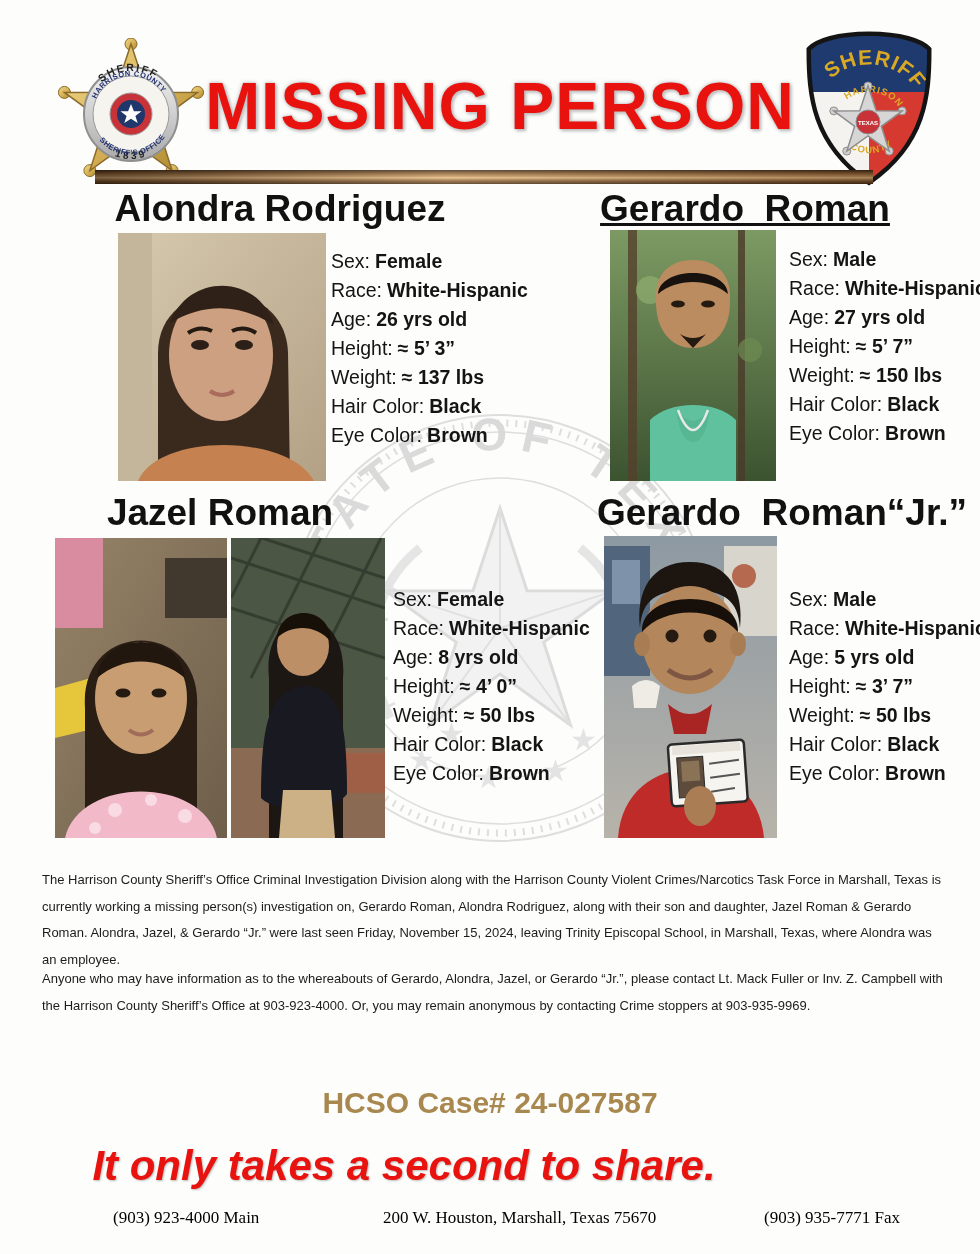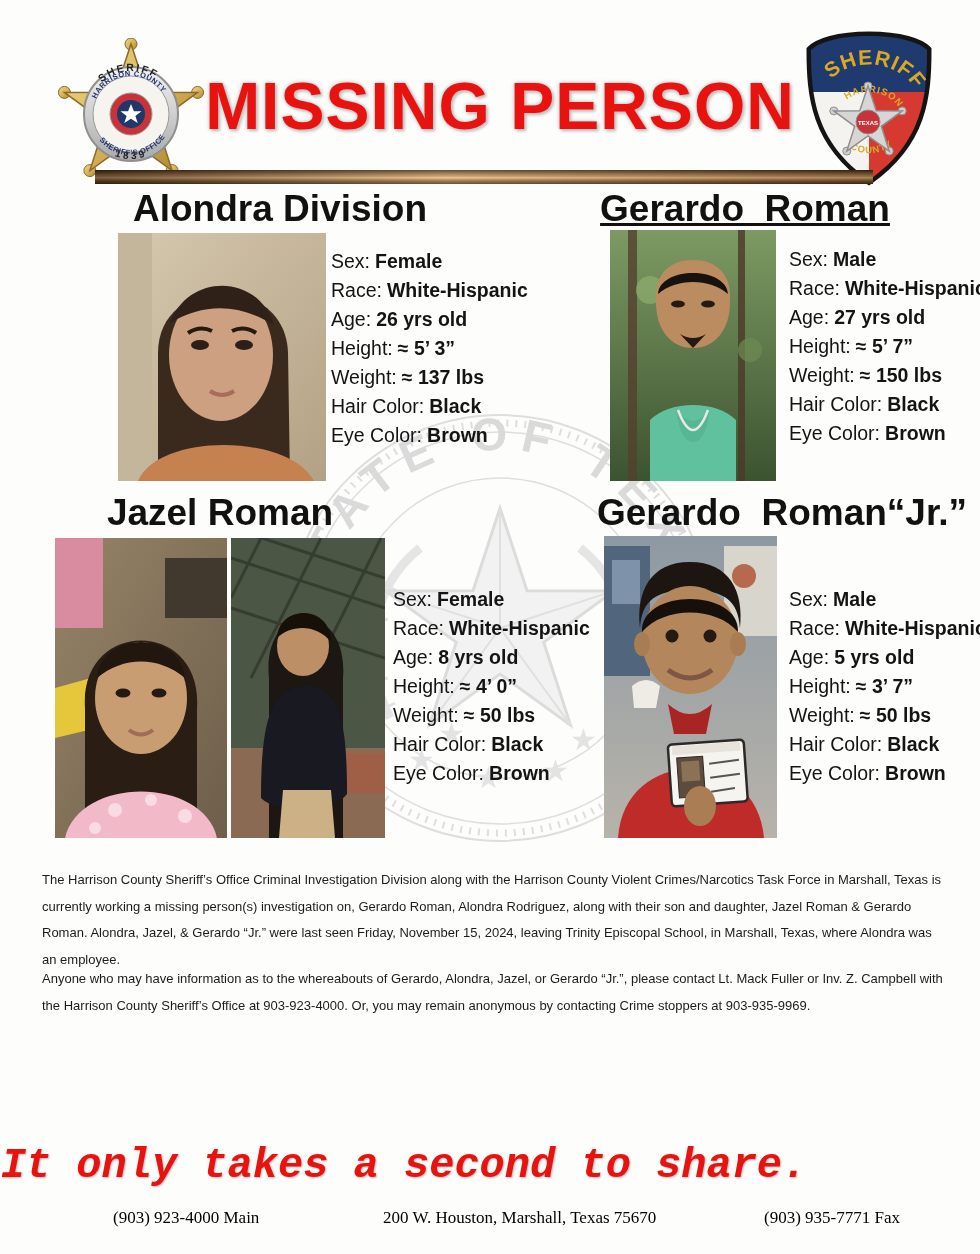--- a/index.html
+++ b/index.html
@@ -42,21 +42,20 @@
     font-size:13px;line-height:26.5px;color:#1c1c1c;text-align:left;
   }
   .case{
     position:absolute;left:0;top:1086px;width:980px;text-align:center;z-index:2;
     font-size:30px;font-weight:700;color:#a8884f;
   }
   .tagline{
     position:absolute;left:0;top:1142px;width:808px;text-align:center;z-index:2;
     font-size:42px;font-weight:800;font-style:italic;color:#e8130f;
     text-shadow:1px 1px 2px #b9b9b9;
-    font-family:Liberation Mono, monospace;
   }
   .footer{
     position:absolute;left:0;top:1208px;width:980px;height:30px;z-index:2;
     font-family:"Liberation Serif","DejaVu Serif",serif;font-size:17px;color:#000000;
   }
   .footer span{position:absolute;white-space:nowrap;}
   .f-main{left:113px;}
   .f-addr{left:383px;}
   .f-fax{left:764px;}
 </style>
@@ -190,21 +189,21 @@
       <g fill="#e3e3e3" font-size="30">
         <text x="138" y="372">★</text>
           <text x="205" y="390">★</text>
           <text x="272" y="383">★</text>
         <text x="168" y="346">★</text>
           <text x="300" y="352">★</text>
       </g>
     </svg>
   </div>
 
-  <div class="pname" style="left:100px;top:188px;width:360px;">Alondra Division</div>
+  <div class="pname" style="left:100px;top:188px;width:360px;">Alondra Rodriguez</div>
   <div class="photo" style="left:118px;top:233px;width:208px;height:248px;">
     <svg viewBox="0 0 208 248" preserveAspectRatio="none">
       <defs>
           <linearGradient id="aBg" x1="0" y1="0" x2="1" y2="1">
         <stop offset="0" stop-color="#d6c9ae"></stop>
             <stop offset="1" stop-color="#b3a185"></stop>
           </linearGradient>
         </defs>
       <rect width="208" height="248" fill="url(#aBg)"></rect>
       <rect x="0" y="0" width="34" height="248" fill="#c3b69a"></rect>
@@ -365,20 +364,21 @@
     <div class="drow"><span class="dl">Age:</span><span class="dv">5 yrs old</span></div>
     <div class="drow"><span class="dl">Height:</span><span class="dv">≈ 3’ 7”</span></div>
     <div class="drow"><span class="dl">Weight:</span><span class="dv">≈ 50 lbs</span></div>
     <div class="drow"><span class="dl">Hair Color:</span><span class="dv">Black</span></div>
     <div class="drow"><span class="dl">Eye Color:</span><span class="dv">Brown</span></div>
   </div>
 
   <p class="para" style="top:854px;">The Harrison County Sheriff’s Office Criminal Investigation Division along with the Harrison County Violent Crimes/Narcotics Task Force in Marshall, Texas is currently working a missing person(s) investigation on, Gerardo Roman, Alondra Rodriguez, along with their son and daughter, Jazel Roman &amp; Gerardo Roman. Alondra, Jazel, &amp; Gerardo “Jr.” were last seen Friday, November 15, 2024, leaving Trinity Episcopal School, in Marshall, Texas, where Alondra was an employee.</p>
   <p class="para" style="top:953px;">Anyone who may have information as to the whereabouts of Gerardo, Alondra, Jazel, or Gerardo “Jr.”, please contact Lt. Mack Fuller or Inv. Z. Campbell with the Harrison County Sheriff’s Office at 903-923-4000. Or, you may remain anonymous by contacting Crime stoppers at 903-935-9969.</p>
 
+  <div class="case">HCSO Case# 24-027587</div>
 
   <div class="tagline">It only takes a second to share.</div>
 
   <div class="footer">
     <span class="f-main">(903) 923-4000 Main</span>
     <span class="f-addr">200 W. Houston, Marshall, Texas 75670</span>
     <span class="f-fax">(903) 935-7771 Fax</span>
   </div>
 
 </div>

